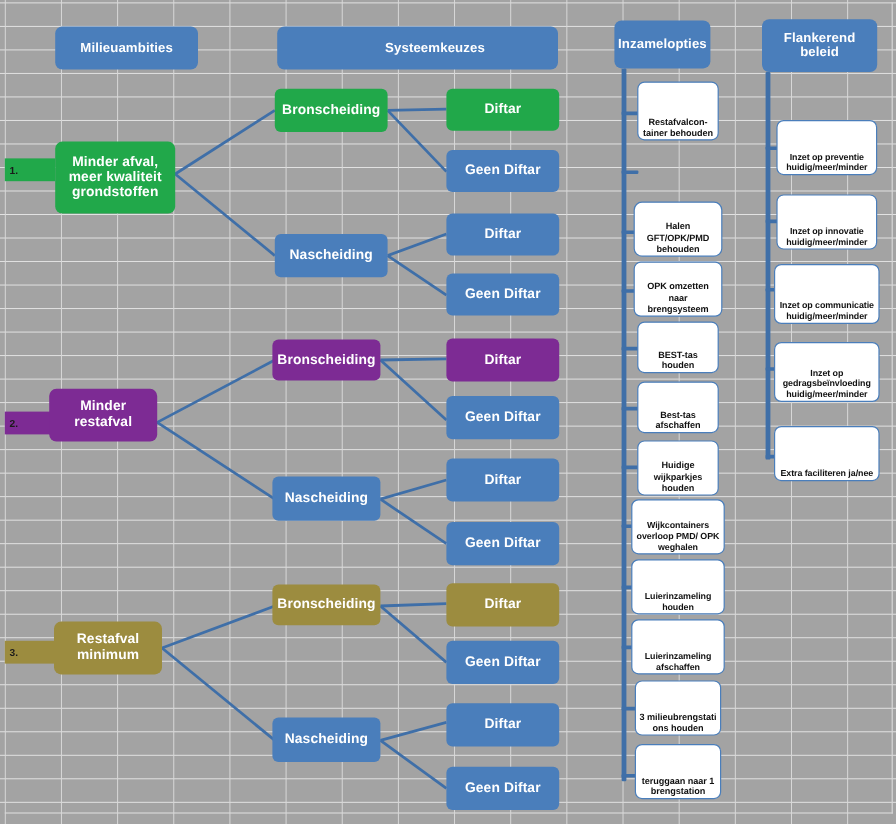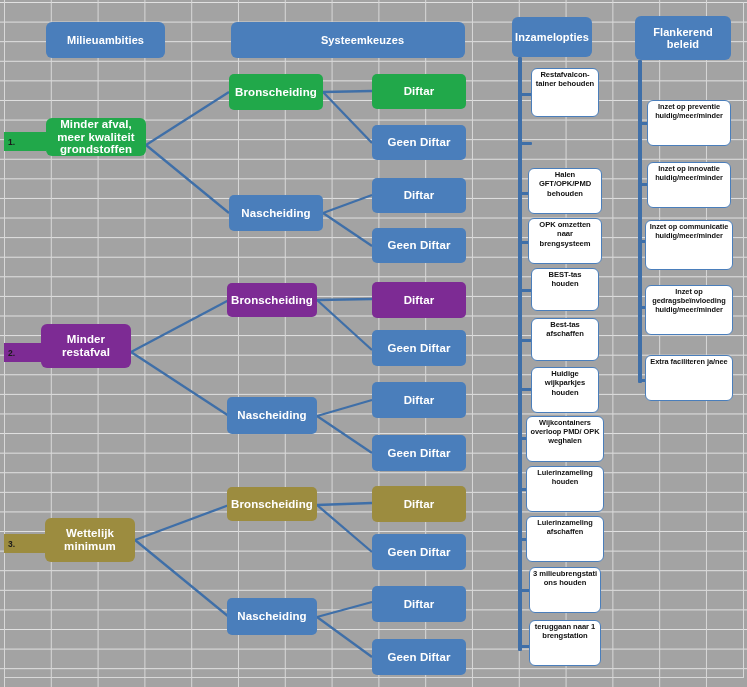--- a/index.html
+++ b/index.html
@@ -83,21 +83,21 @@
     font-weight: bold;
   }
   .tag.green  { background: #21a84a; }
   .tag.purple { background: #7d2b94; }
   .tag.olive  { background: #9c8c3f; }
 
   .optbox {
     position: absolute;
     box-sizing: border-box;
     display: flex;
-    align-items: flex-start;
+    align-items: flex-end;
     justify-content: center;
     text-align: center;
     background: #ffffff;
     border: 1.6px solid #4a7ebb;
     border-radius: 6px;
     color: #111111;
     font-size: 7.6px;
     font-weight: bold;
     line-height: 1.22;
     padding: 1px 2px;
@@ -168,21 +168,21 @@
     <span>Inzamelopties</span>
   </div>
 
   <div class="node hdr" style="left:635px; top:16px; width:96px; height:44px;">
     <span>Flankerend beleid</span>
   </div>
 
   <div class="tag green" style="left:4px; top:132px; width:42px; height:19px;">
     <span>1.</span>
   </div>
-  <div class="node green ambition" style="left:46px; top:118px; width:100px; height:38px;">
+  <div class="node green ambition" style="left:46px; top:118px; width:100px; height:60px;">
     <span>Minder afval, meer kwaliteit grondstoffen</span>
   </div>
 
   <div class="node green" style="left:229px; top:74px; width:94px; height:36px;">
     <span>Bronscheiding</span>
   </div>
   <div class="node blue" style="left:229px; top:195px; width:94px; height:36px;">
     <span>Nascheiding</span>
   </div>
 
@@ -223,21 +223,21 @@
     <span>Diftar</span>
   </div>
   <div class="node blue" style="left:372px; top:435px; width:94px; height:36px;">
     <span>Geen Diftar</span>
   </div>
 
   <div class="tag olive" style="left:4px; top:534px; width:42px; height:19px;">
     <span>3.</span>
   </div>
   <div class="node olive ambition" style="left:45px; top:518px; width:90px; height:44px;">
-    <span>Wettelijk minimum</span>
+    <span>Restafval minimum</span>
   </div>
 
   <div class="node olive" style="left:227px; top:487px; width:90px; height:34px;">
     <span>Bronscheiding</span>
   </div>
   <div class="node blue" style="left:227px; top:598px; width:90px; height:37px;">
     <span>Nascheiding</span>
   </div>
 
   <div class="node olive" style="left:372px; top:486px; width:94px; height:36px;">
@@ -264,21 +264,21 @@
   <div class="stub" style="left:518px; top:388px; width:14px;"></div>
   <div class="stub" style="left:518px; top:437px; width:14px;"></div>
   <div class="stub" style="left:518px; top:488px; width:14px;"></div>
   <div class="stub" style="left:518px; top:538px; width:14px;"></div>
   <div class="stub" style="left:518px; top:589px; width:14px;"></div>
   <div class="stub" style="left:518px; top:645px; width:14px;"></div>
 
   <div class="optbox" style="left:531px; top:68px; width:68px; height:49px;">
     <span>Restafvalcon-tainer behouden</span>
   </div>
-  <div class="optbox" style="left:528px; top:168px; width:74px; height:46px;">
+  <div class="optbox" style="left:528px; top:168px; width:74px; height:46px;border-radius:7px;">
     <span>Halen GFT/OPK/PMD behouden</span>
   </div>
   <div class="optbox" style="left:528px; top:218px; width:74px; height:46px;">
     <span>OPK omzetten naar brengsysteem</span>
   </div>
   <div class="optbox" style="left:531px; top:268px; width:68px; height:43px;">
     <span>BEST-tas houden</span>
   </div>
   <div class="optbox" style="left:531px; top:318px; width:68px; height:43px;">
     <span>Best-tas afschaffen</span>

